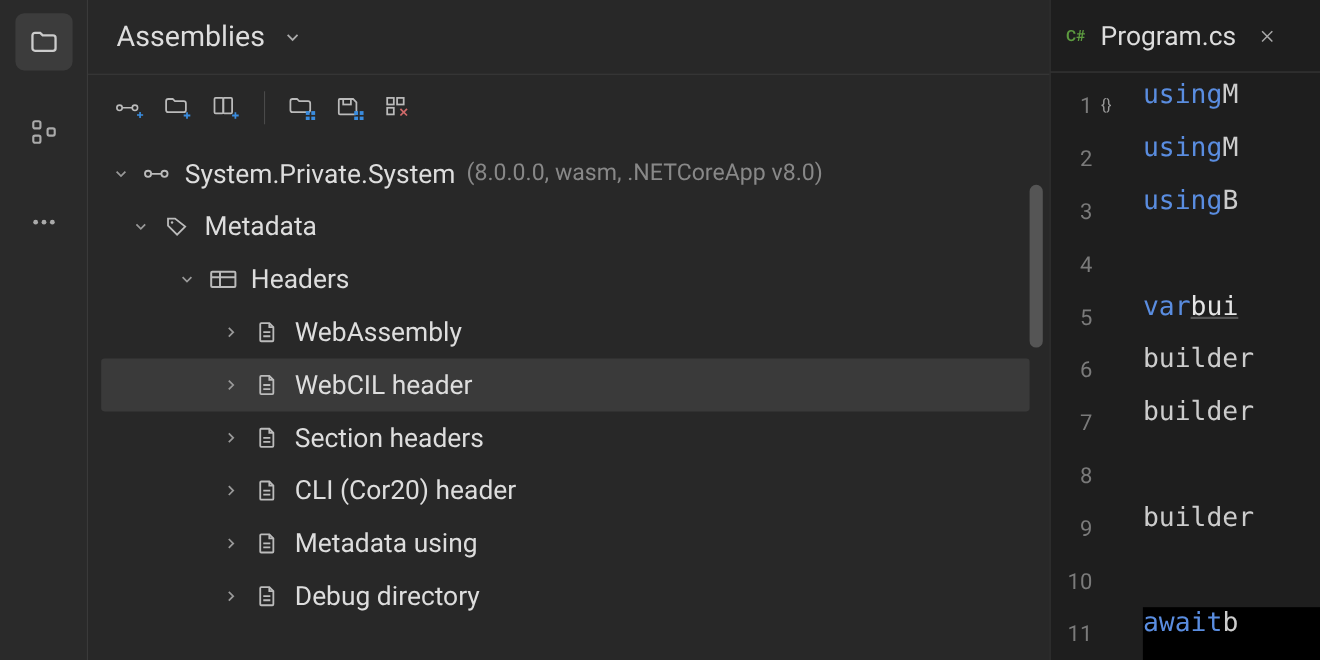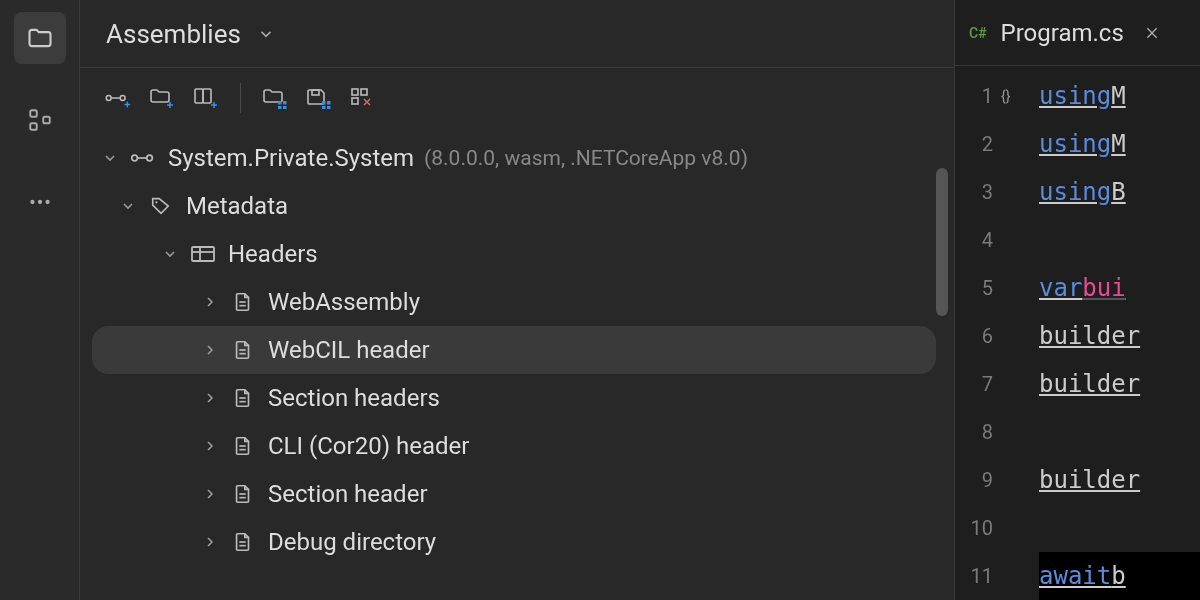--- a/index.html
+++ b/index.html
@@ -89,21 +89,21 @@
 .tree-row {
   display: flex;
   align-items: center;
   height: 48px;
   padding-left: 18px;
   cursor: pointer;
   white-space: nowrap;
 }
 .tree-row.selected {
   background: #3a3a3a;
-  border-radius: 16px;
+  border-radius: 3px;
   margin-left: 12px;
   margin-right: 18px;
   padding-left: 6px;
 }
 .tree-row .chev {
   width: 24px;
   display: inline-flex;
   justify-content: center;
   color: #999999;
   margin-right: 6px;
@@ -190,29 +190,27 @@
   display: flex;
   flex-direction: column;
   padding-top: 6px;
   padding-left: 26px;
   font-family: "Menlo", "Consolas", monospace;
   font-size: 24px;
 }
 .code .line {
   height: 48px;
   display: flex;
-  align-items: center;
   white-space: nowrap;
   overflow: hidden;
-  text-decoration: underline;
 }
 .code .line.hl { background: #000000; }
 .tok-kw { color: #5a8de0; }
 .tok-id { color: #cccccc; }
-.tok-vid { color: #ec4899; text-decoration: underline; text-decoration-color: #555; }
+.tok-vid { color: #e5e5e5; text-decoration: underline; text-decoration-color: #555; }
 svg { display: block; }
 </style>
 </head>
 <body>
 
 <div class="activity-bar">
   <div class="activity-item active">
     <svg width="28" height="28" viewBox="0 0 24 24" fill="none" stroke="currentColor" stroke-width="1.8">
       <path d="M3 7a2 2 0 0 1 2-2h4l2 2h8a2 2 0 0 1 2 2v8a2 2 0 0 1-2 2H5a2 2 0 0 1-2-2V7z"></path>
     </svg>
@@ -423,21 +421,21 @@
             </svg>
           </span>
           <span class="ticon">
             <svg width="24" height="22" viewBox="0 0 24 24" fill="none" stroke="currentColor" stroke-width="1.8">
               <path d="M6 3h8l4 4v13a1 1 0 0 1-1 1H6a1 1 0 0 1-1-1V4a1 1 0 0 1 1-1z"></path>
               <polyline points="14 3 14 7 18 7"></polyline>
               <line x1="8" y1="12" x2="15" y2="12"></line>
               <line x1="8" y1="16" x2="15" y2="16"></line>
             </svg>
           </span>
-          <span class="label">Section header</span>
+          <span class="label">Metadata using</span>
         </div>
         <div class="tree-row indent-3">
           <span class="chev">
             <svg width="16" height="16" viewBox="0 0 24 24" fill="none" stroke="currentColor" stroke-width="2.4">
               <polyline points="9 6 15 12 9 18"></polyline>
             </svg>
           </span>
           <span class="ticon">
             <svg width="24" height="22" viewBox="0 0 24 24" fill="none" stroke="currentColor" stroke-width="1.8">
               <path d="M6 3h8l4 4v13a1 1 0 0 1-1 1H6a1 1 0 0 1-1-1V4a1 1 0 0 1 1-1z"></path>

